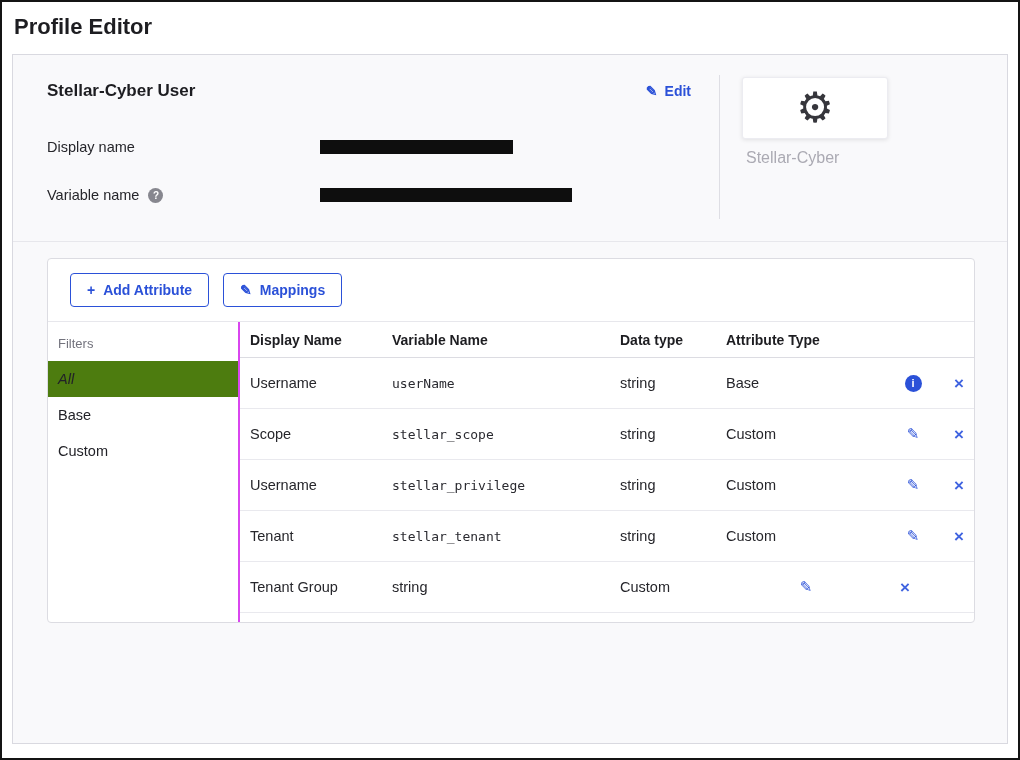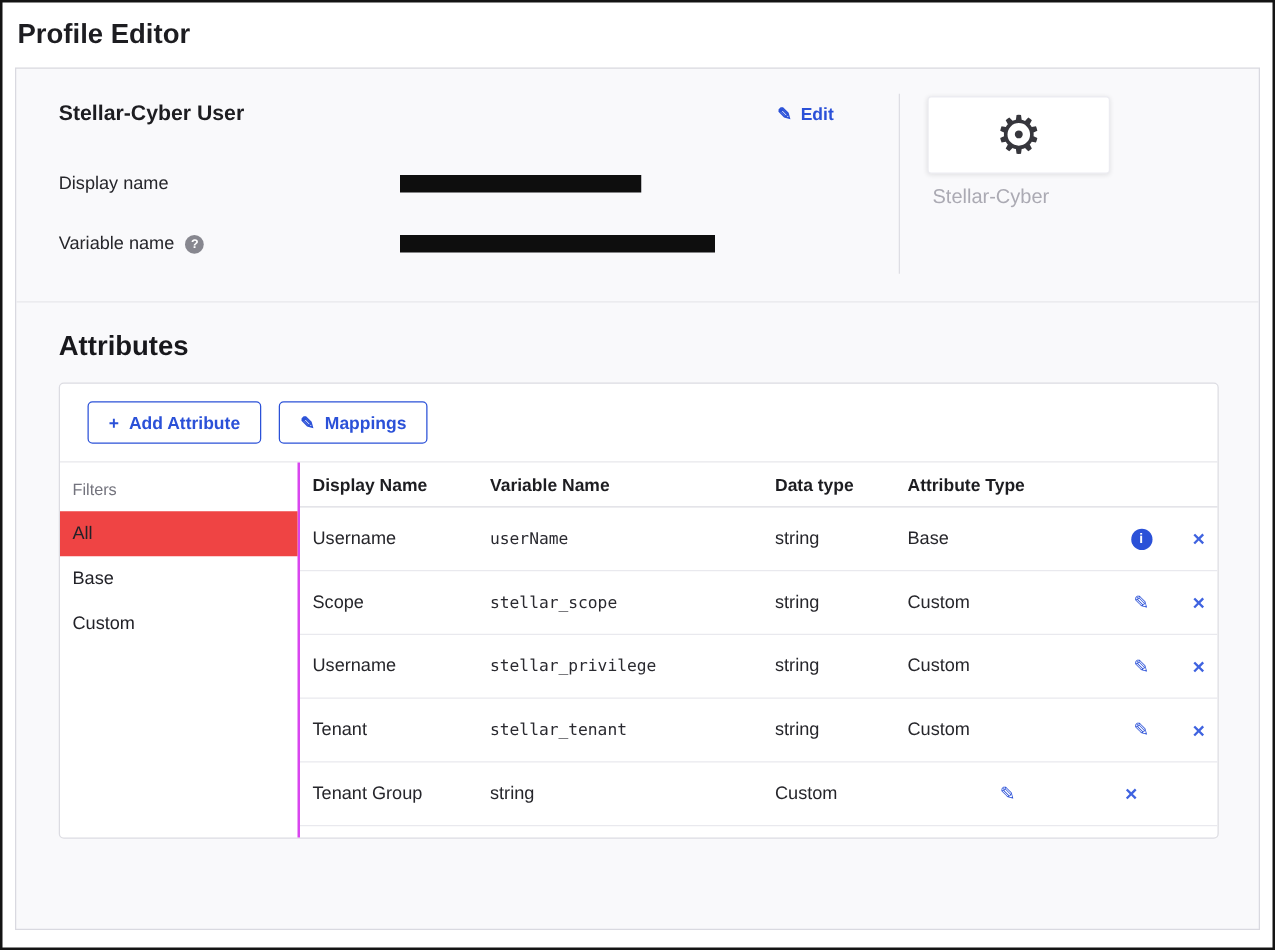--- a/index.html
+++ b/index.html
@@ -19,21 +19,21 @@
   
   .panel {
     margin:0 10px;
     border:1px solid #d9d9e0;
     background:#f9f9fb;
     height:690px;
     overflow:hidden;
   }
 
   
-  .profile { display:flex; padding:20px 0 22px 34px; border-bottom:1px solid #e7e7ec;gap:24px; }
+  .profile { display:flex; padding:20px 0 22px 34px; border-bottom:1px solid #e7e7ec; }
   .profile-left { flex:1; padding-right:28px; }
   .profile-head { display:flex; justify-content:space-between; align-items:center; height:32px; }
   .profile-name { font-size:17px; font-weight:700; color:#1d1d21; }
   .edit-link { display:flex; align-items:center; gap:7px; color:var(--accent); font-size:14px; font-weight:600; cursor:pointer; }
   .pencil-sm { font-size:14px; line-height:1; }
   .fields { margin-top:16px; }
   .field-row { display:flex; align-items:center; height:48px; font-size:14.5px; color:#26262b; }
   .field-label { width:273px; display:flex; align-items:center; gap:9px; }
   .redacted { height:14px; background:#0e0e0e; }
   .redacted.w-display { width:193px; }
@@ -70,21 +70,21 @@
     color:var(--accent); font-weight:600; font-size:14px;
     font-family:"Liberation Sans", sans-serif;
     padding:8px 16px; cursor:pointer;
   }
   .btn .glyph { font-size:14px; line-height:1; }
 
   .card-body { display:flex; }
   .filters-col { width:192px; border-right:2px solid #d946ef; padding-top:8px; min-height:300px; }
   .filters-label { padding:6px 10px 10px; font-size:13px; color:#73737d; }
   .filter-item { height:36px; display:flex; align-items:center; padding-left:10px; font-size:14.5px; color:#222228; cursor:pointer; }
-  .filter-item.selected { background:#ef4444; }
+  .filter-item.selected { background:#4d7c0f;font-style:italic; }
 
   .table-col { flex:1; }
   .thead, .trow {
     display:grid;
     grid-template-columns:142px 228px 106px 160px 54px 1fr;
     align-items:center;
     padding:0 10px;
   }
   .thead { height:36px; border-bottom:1px solid #dcdce2; font-size:14px; font-weight:700; color:#1d1d21; }
   .trow { height:51px; border-bottom:1px solid #e9e9ee; font-size:14.5px; color:#26262b; }
@@ -135,21 +135,20 @@
       </div>
     </div>
     <div class="profile-right">
       <div class="logo-card">
         <span class="gear-glyph">⚙</span>
       </div>
       <div class="logo-caption">Stellar-Cyber</div>
     </div>
   </div>
 
-  <div class="attributes-heading">Attributes</div>
 
   <div class="card">
     <div class="toolbar">
       <button class="btn">
         <span class="glyph">+</span>
         <span>Add Attribute</span>
       </button>
       <button class="btn">
         <span class="glyph">✎</span>
         <span>Mappings</span>

